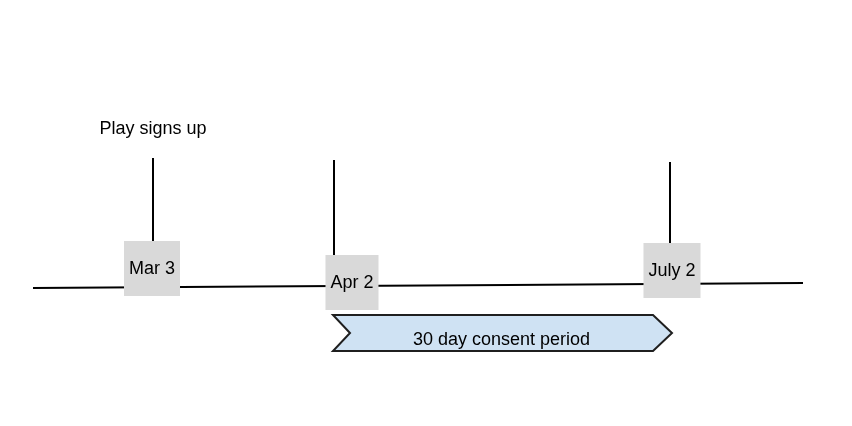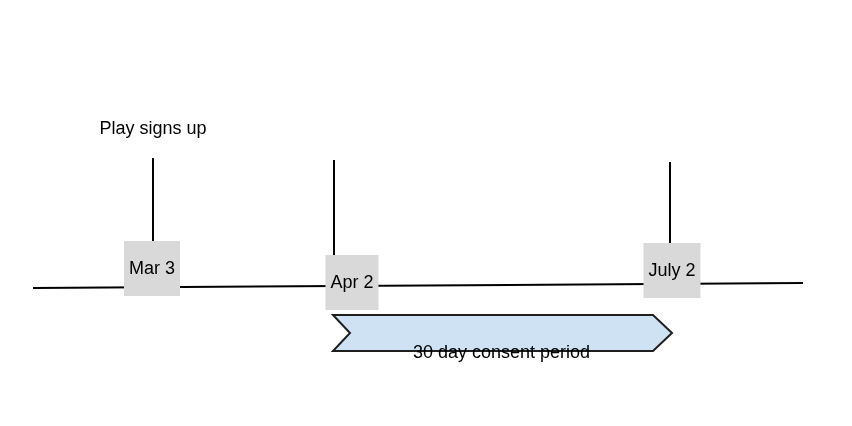--- a/index.html
+++ b/index.html
@@ -44,21 +44,21 @@
     text-align: center;
     white-space: nowrap;
     color: #000000;
   }
   .date-chip.mar { left: 152px; top: 241px; }
   .date-chip.apr { left: 352px; top: 241px; margin-top: 14px; }
   .date-chip.may { left: 672px; top: 243px; }
   .banner-label {
     position: absolute;
     left: 350px;
-    top: 328px;
+    top: 315px;
     width: 303px;
     height: 48px;
     display: flex;
     align-items: center;
     justify-content: center;
     font-size: 18px;
     color: #000000;
   }
   .tick { stroke: #000000; stroke-width: 2; }
   .axis { stroke: #000000; stroke-width: 2; }

